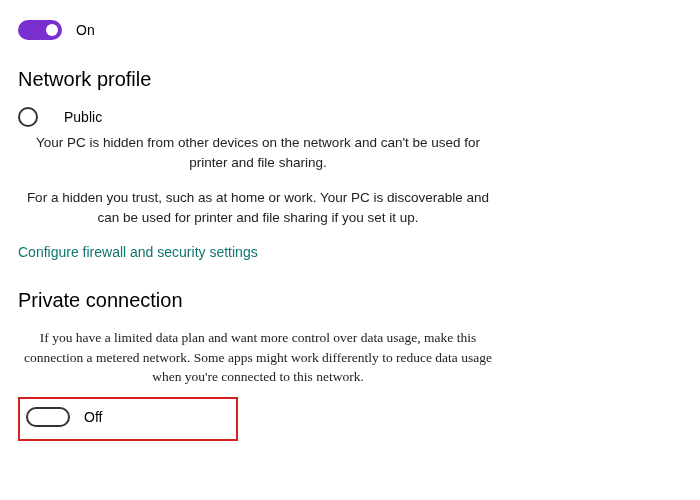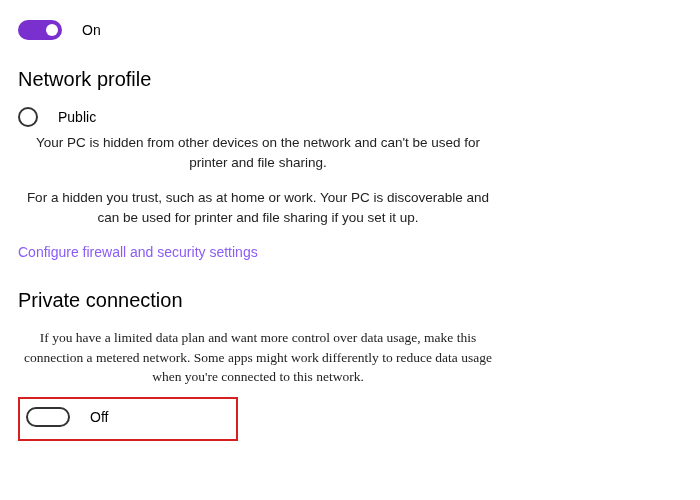--- a/index.html
+++ b/index.html
@@ -1,42 +1,42 @@
 <!DOCTYPE html>
 <html><head>
 <meta charset="utf-8">
 <style>
   * { box-sizing: border-box; margin: 0; padding: 0; }
   html, body { width: 700px; height: 500px; background: #fff; font-family: "Segoe UI", -apple-system, sans-serif; color: #000; }
   .page { padding: 20px 18px; }
   .section-title { font-size: 20px; font-weight: 400; margin-bottom: 16px; }
   .section { margin-bottom: 28px; }
-  .toggle-row { display: flex; align-items: center; gap: 20px; }
+  .toggle-row { display: flex; align-items: center; gap: 14px; }
   .toggle {
     width: 44px; height: 20px; border-radius: 10px; position: relative;
     cursor: pointer; display: inline-block;
   }
   .toggle.on { background: #7a2fcf; }
   .toggle.off { background: #fff; border: 2px solid #333; height: 20px; width: 44px; }
   .knob {
     position: absolute; top: 50%; transform: translateY(-50%);
     width: 12px; height: 12px; border-radius: 50%;
   }
   .toggle.on .knob { right: 4px; background: #fff; }
   .toggle-label { font-size: 14px; }
-  .radio-row { display: flex; align-items: center; gap: 20px; margin-bottom: 6px; cursor: pointer; }
+  .radio-row { display: flex; align-items: center; gap: 26px; margin-bottom: 6px; cursor: pointer; }
   .radio {
     width: 20px; height: 20px; border: 2px solid #333; border-radius: 50%;
     display: inline-flex; align-items: center; justify-content: center;
   }
   .radio.selected { border-color: #7a2fcf; }
   .radio.selected .dot { width: 10px; height: 10px; background: #7a2fcf; border-radius: 50%; }
   .radio-label { font-size: 14px; }
   .desc { font-size: 13.5px; color: #222; line-height: 1.45; max-width: 480px; margin-bottom: 16px; text-align: center; }
-  .link { color: #8b5cf6; font-size: 14px; cursor: pointer; display: inline-block; }
+  .link { color: #0f766e; font-size: 14px; cursor: pointer; display: inline-block; }
   .highlight-box {
     border: 2px solid #d6201f;
     padding: 8px 10px 12px 6px;
     width: 220px;
     margin-top: 10px;
   }
   .metered-label { font-size: 14px; margin-bottom: 10px; }
 </style>
 </head>
 <body>

